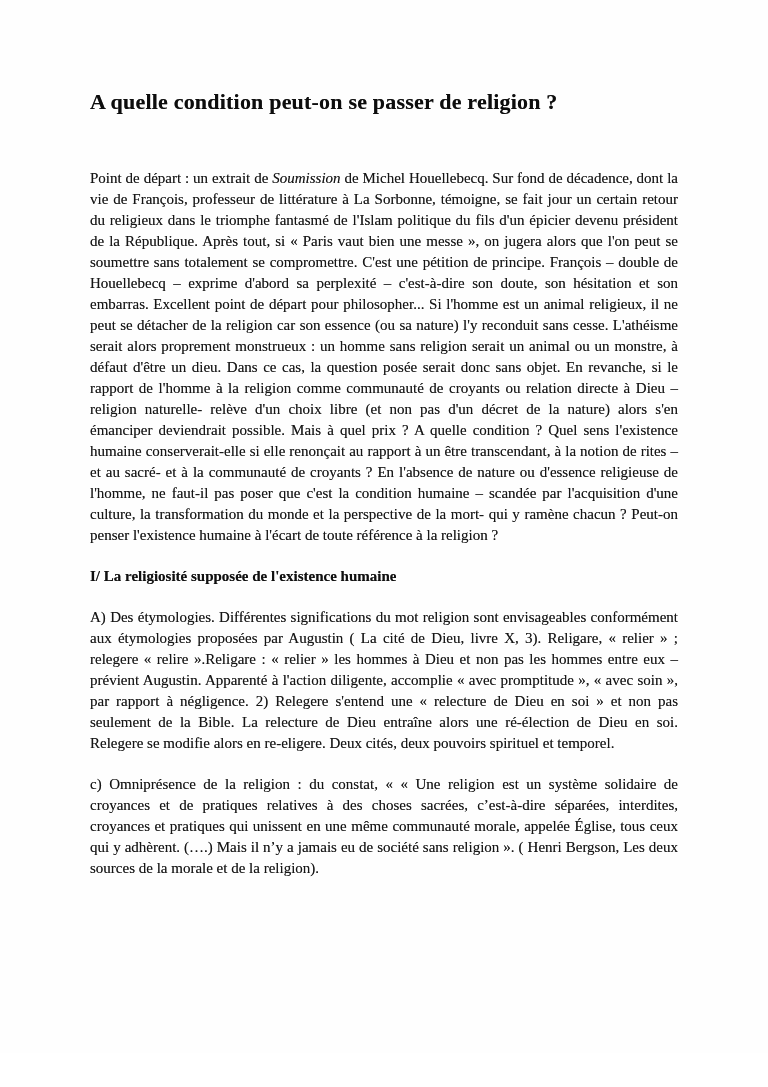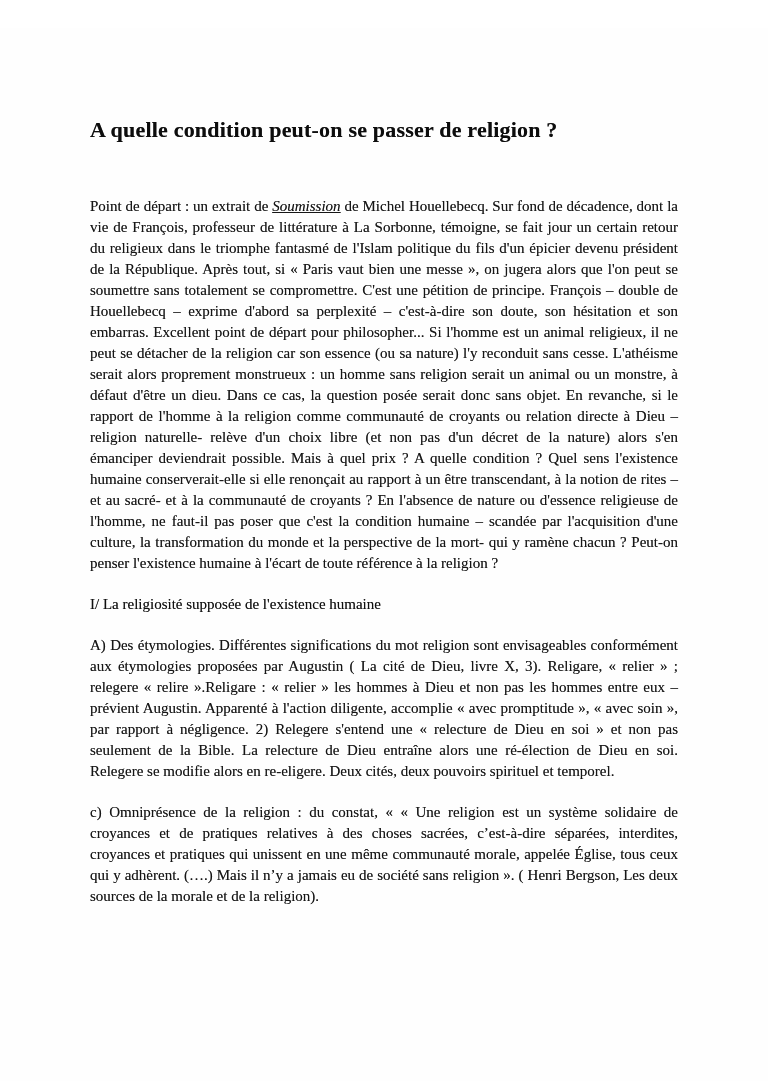--- a/index.html
+++ b/index.html
@@ -13,21 +13,20 @@
     font-family: "Liberation Serif", "DejaVu Serif", serif;
   }
   .page {
     box-sizing: border-box;
     width: 768px;
     height: 1053px;
     background: #fefefe;
     padding: 88px 90px 40px 90px;
     overflow: hidden;
     color: #141414;
-    margin-top: 28px;
   }
   .page * {
     text-shadow: 0 0 0.4px rgba(25,25,25,0.55); 
   }
   .doc-title {
     font-size: 22px;
     line-height: 28px;
     font-weight: 700;
     color: #0d0d0d;
     margin: 0 0 52px 0;
@@ -36,27 +35,26 @@
   .para {
     font-size: 15px;
     line-height: 21px;
     text-align: justify;
     margin: 0 0 20px 0;
     color: #161616;
   }
   .section-heading {
     font-size: 15px;
     line-height: 21px;
-    font-weight: 400;
+    font-weight: 700;
     color: #101010;
     margin: 0 0 20px 0;
   }
   .book-title {
     font-style: italic;
-    text-decoration: underline;
   }
 </style>
 </head>
 <body>
 
 <div class="page">
 
   <h1 class="doc-title">A quelle condition peut-on se passer de religion ?</h1>
 
   <p class="para"><span>Point de départ : un extrait de </span><span class="book-title">Soumission</span><span> de Michel Houellebecq. Sur fond de décadence, dont la vie de François, professeur de littérature à La Sorbonne, témoigne, se fait jour un certain retour du religieux dans le triomphe fantasmé de l'Islam politique du fils d'un épicier devenu président de la République. Après tout, si « Paris vaut bien une messe », on jugera alors que l'on peut se soumettre sans totalement se compromettre. C'est une pétition de principe. François – double de Houellebecq – exprime d'abord sa perplexité – c'est-à-dire son doute, son hésitation et son embarras. Excellent point de départ pour philosopher... Si l'homme est un animal religieux, il ne peut se détacher de la religion car son essence (ou sa nature) l'y reconduit sans cesse. L'athéisme serait alors proprement monstrueux : un homme sans religion serait un animal ou un monstre, à défaut d'être un dieu. Dans ce cas, la question posée serait donc sans objet.  En revanche, si le rapport de l'homme à la religion comme communauté de croyants ou relation directe à Dieu – religion naturelle- relève d'un choix libre (et non pas d'un décret de la nature) alors s'en émanciper deviendrait possible. Mais à quel prix ? A quelle condition ? Quel sens l'existence humaine conserverait-elle si elle renonçait au rapport à un être transcendant, à la notion de rites – et au sacré- et à la communauté de croyants ?  En l'absence de nature ou d'essence religieuse de l'homme, ne faut-il pas poser que c'est la condition humaine – scandée par l'acquisition d'une culture, la transformation du monde et la perspective de la mort- qui y ramène chacun ? Peut-on penser l'existence humaine à l'écart de toute référence à la religion ?</span></p>

